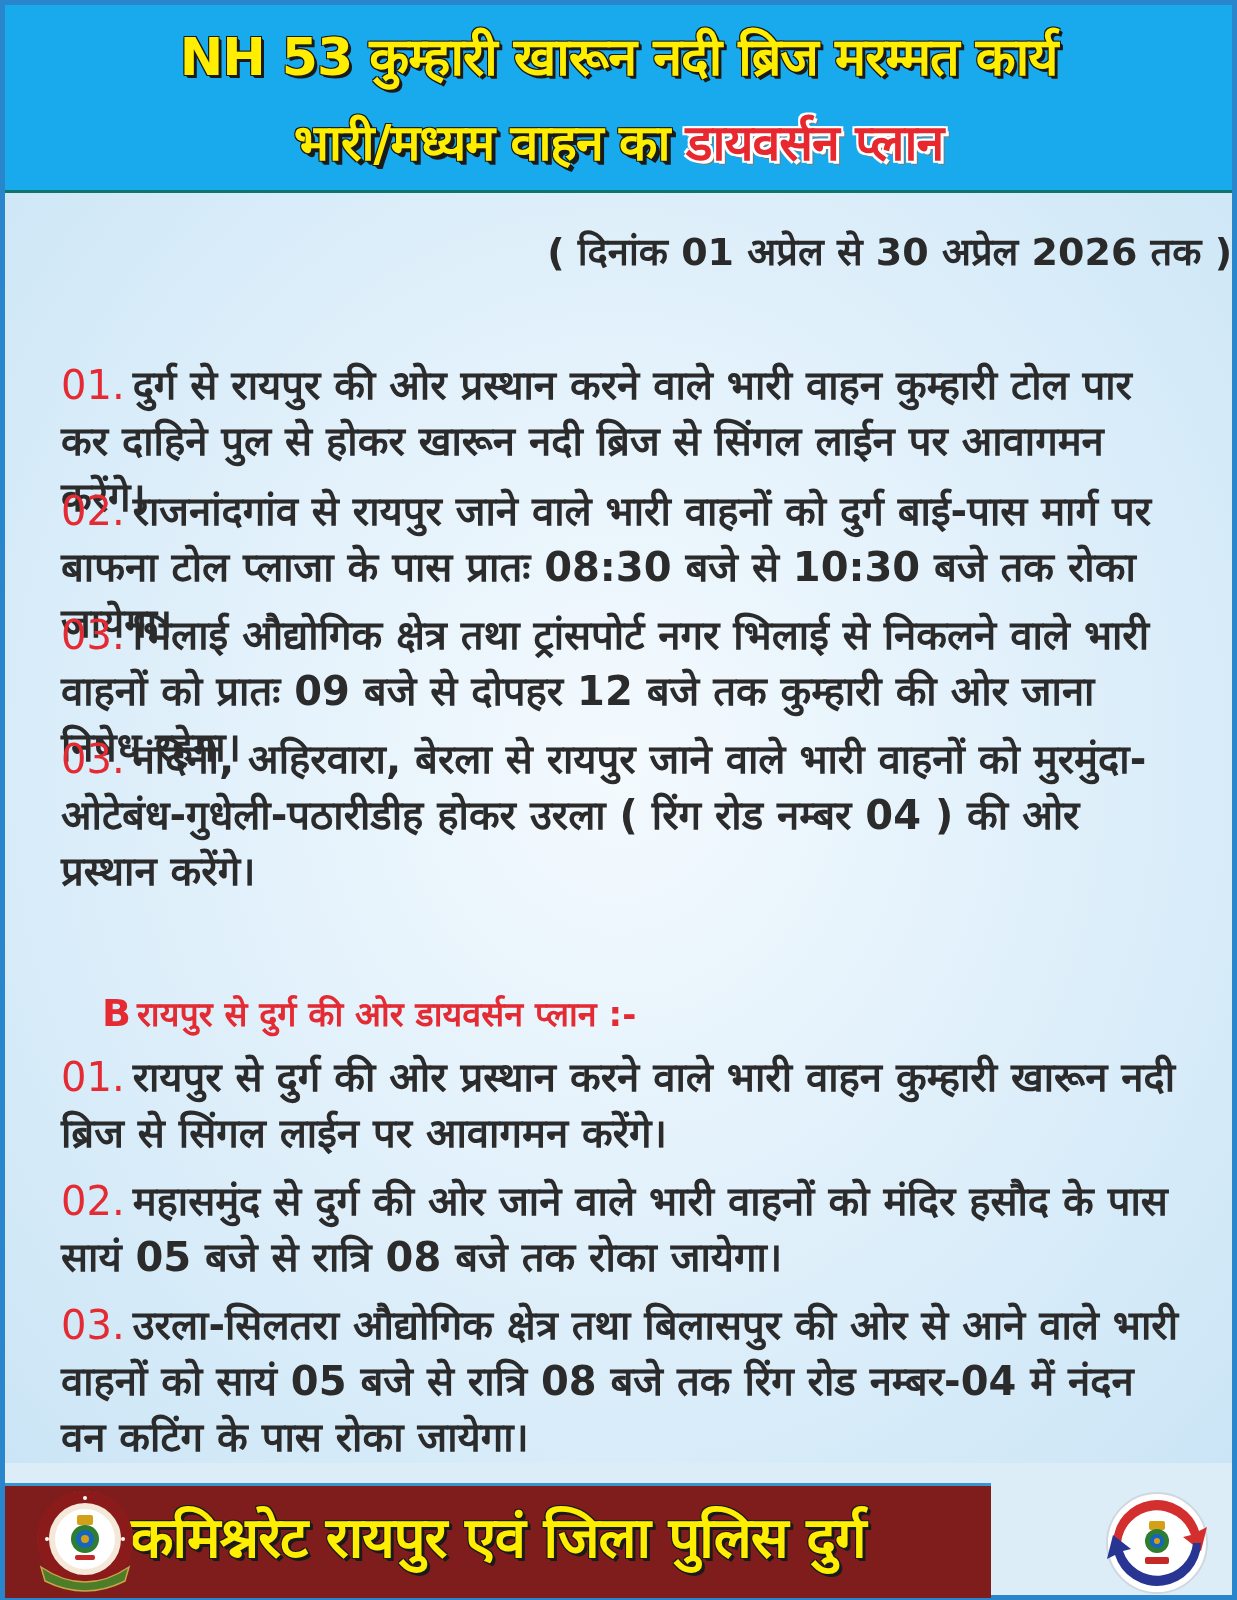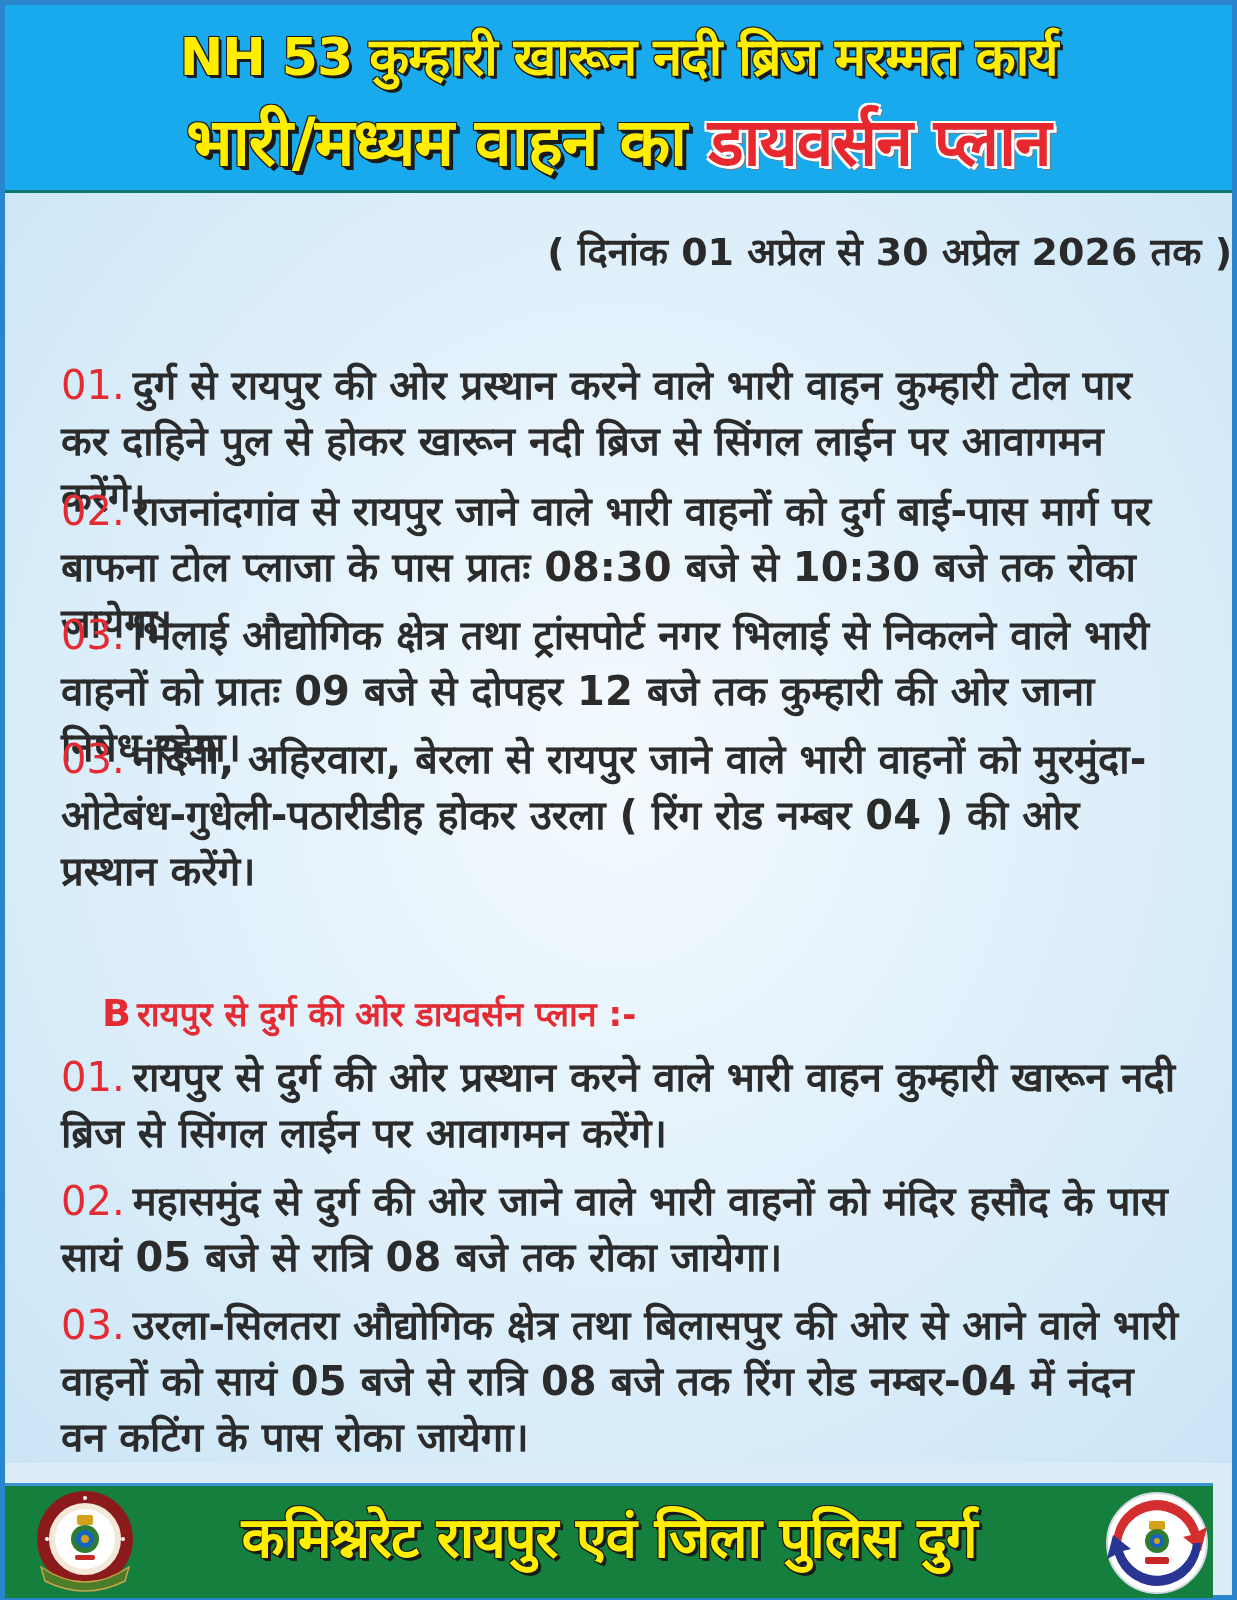--- a/index.html
+++ b/index.html
@@ -41,21 +41,21 @@
     }
     .title-line-1 {
       top: 20px;
       font-size: 52px;
       line-height: 64px;
       color: #ffee00;
       text-shadow: 3px 3px 0 #1a1a1a, -1px -1px 0 #1a1a1a, 1px -1px 0 #1a1a1a, -1px 1px 0 #1a1a1a, 2px 2px 0 #1a1a1a;
     }
     .title-line-2 {
       top: 98px;
-      font-size: 66px;
+      font-size: 50px;
       line-height: 80px;
     }
     .title-yellow {
       color: #ffee00;
       text-shadow: 4px 4px 0 #1a1a1a, -1px -1px 0 #1a1a1a, 1px -1px 0 #1a1a1a, -1px 1px 0 #1a1a1a, 2px 2px 0 #1a1a1a, 3px 3px 0 #1a1a1a;
     }
     .title-red {
       color: #e8282f;
       text-shadow: 3px 3px 0 #ffffff, -2px -2px 0 #ffffff, 2px -2px 0 #ffffff, -2px 2px 0 #ffffff, 4px 4px 0 #7a7a7a;
     }
@@ -106,23 +106,23 @@
       margin-right: 8px;
     }
     .item .text {
       text-align: justify;
     }
 
     
     .footer {
       position: absolute;
       left: 0; top: 1478px;
-      width: 1208px;
+      width: 986px;
       height: 112px;
-      background: #15803d;
+      background: #7f1d1d;
       border-top: 3px solid #3a93d2;
     }
     .footer-title {
       position: absolute;
       left: 0; right: 0;
       top: 14px;
       text-align: center;
       font-size: 56px;
       line-height: 76px;
       font-weight: bold;

